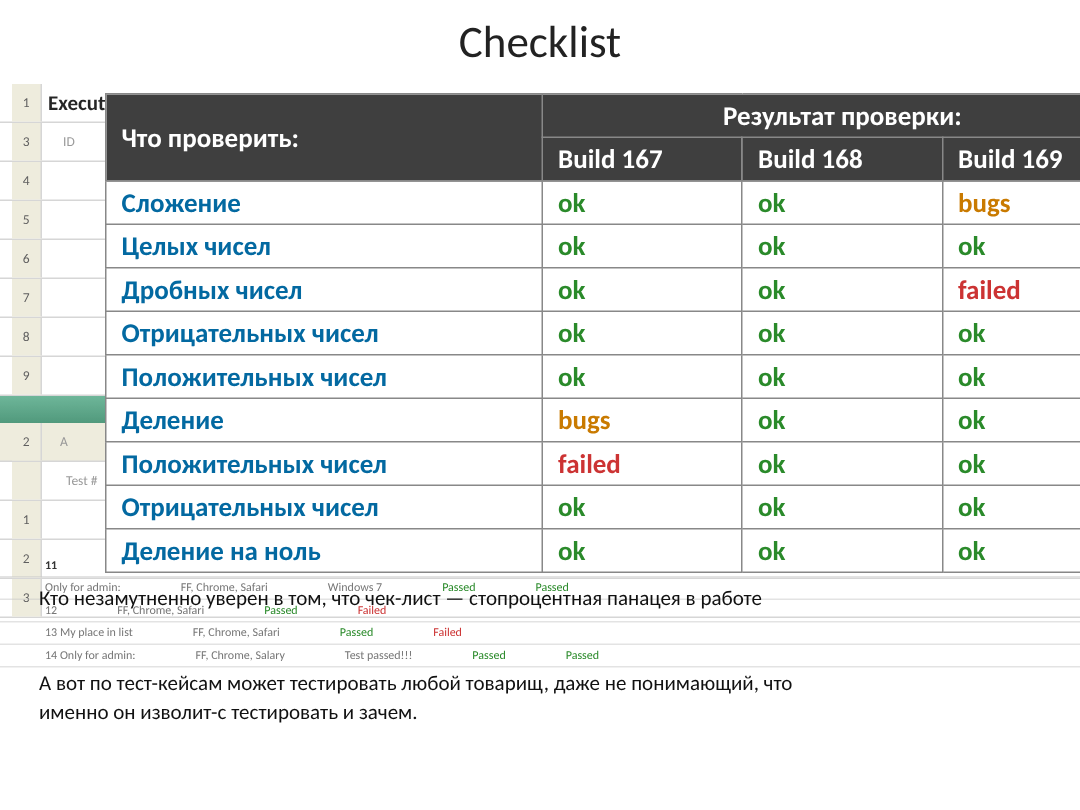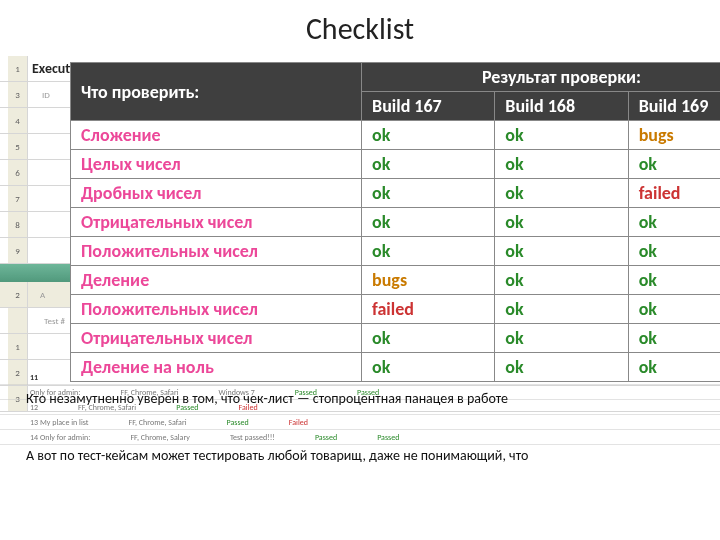--- a/index.html
+++ b/index.html
@@ -89,21 +89,21 @@
     background: #3f3f3f;
     color: #fff;
     font-weight: 700;
   }
   .checklist thead .result-span {
     text-align: center;
     margin-top: 37px;
   }
   .checklist tbody td.label {
     font-weight: 700;
-    color: #ec4899;
+    color: #0369a1;
   }
   .ok    { color: #2a8a2a; font-weight: 700; }
   .bugs  { color: #c97a00; font-weight: 700; }
   .fail  { color: #c33;    font-weight: 700; }
 
   
   .para {
     position: absolute;
     top: 390px;
     left: 26px;
@@ -271,14 +271,14 @@
         <td class="ok">ok</td>
       </tr>
     </tbody>
 </table>
 
 <div class="para">
   <span>Кто незамутненно уверен в том, что чек-лист — стопроцентная панацея в работе</span><br>
   <br>
   <br>
   <span>А вот по тест-кейсам может тестировать любой товарищ, даже не понимающий, что</span><br>
-  <br>
+  <span>именно он изволит-с тестировать и зачем.</span><br>
 </div>
 
 </body></html>

